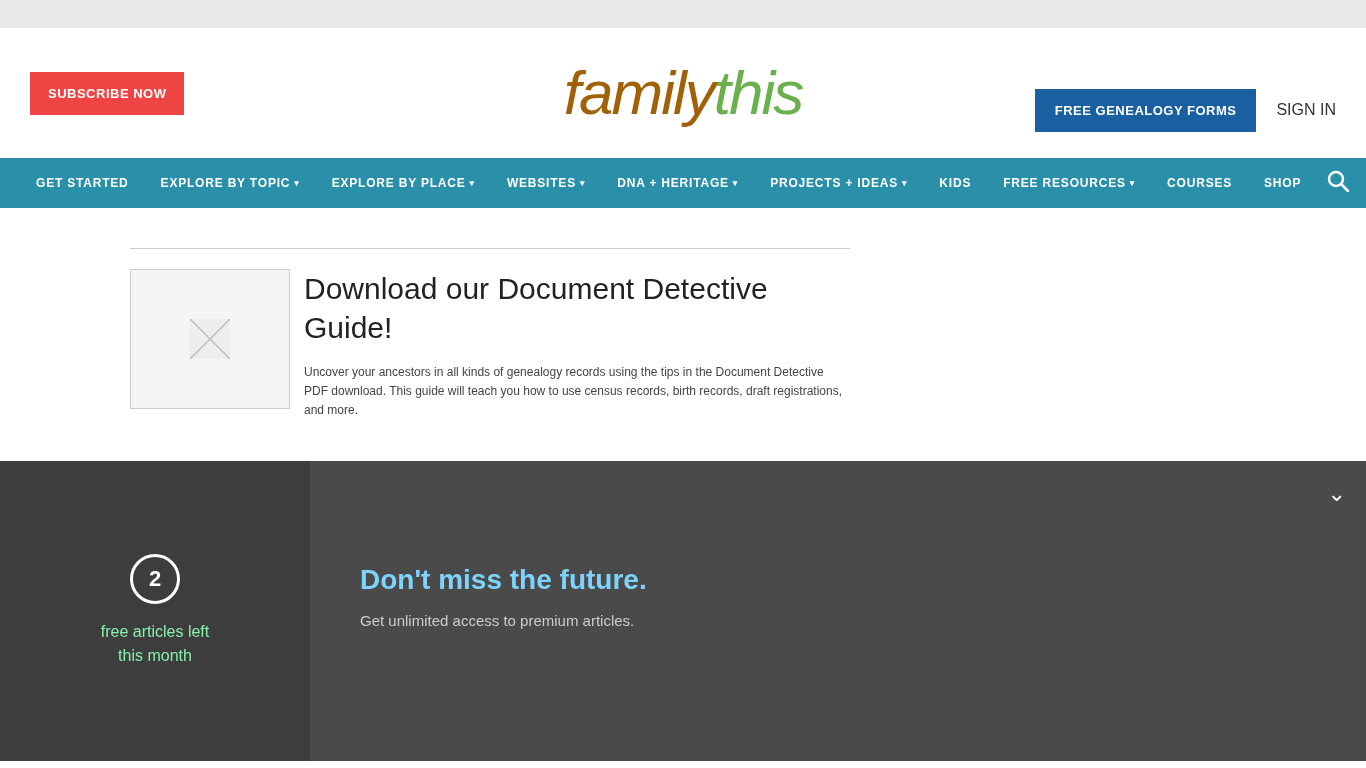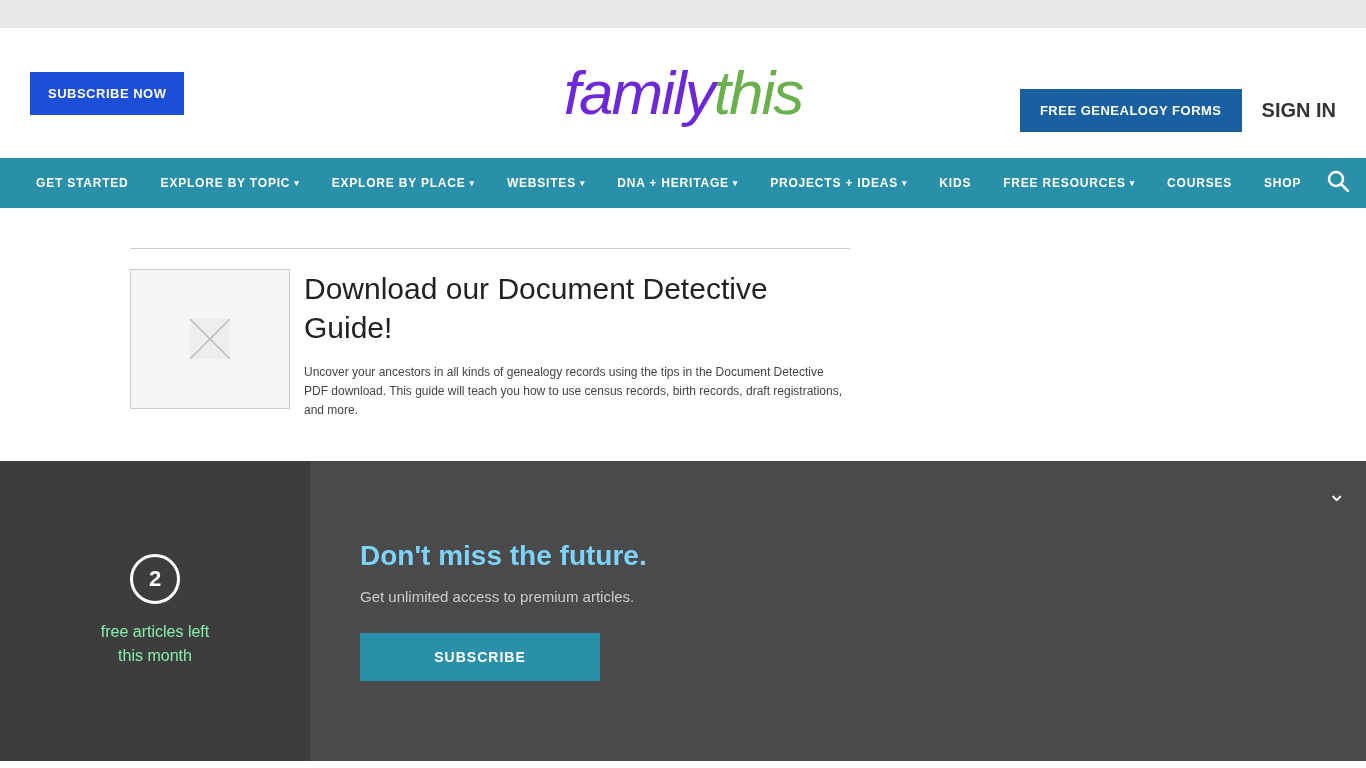--- a/index.html
+++ b/index.html
@@ -21,21 +21,21 @@
       padding: 0 30px;
       position: relative;
     }
 
     .header-left {
       display: flex;
       align-items: center;
     }
 
     .subscribe-btn {
-      background: #1d4ed8;
+      background: #ef4444;
       color: #fff;
       border: none;
       padding: 14px 18px;
       font-size: 13px;
       font-weight: bold;
       cursor: pointer;
       letter-spacing: 0.5px;
     }
 
     .logo-container {
@@ -45,21 +45,21 @@
     }
 
     .logo-text {
       font-size: 62px;
       font-weight: bold;
       letter-spacing: -2px;
       line-height: 1;
     }
 
     .logo-family {
-      color: #6d28d9;
+      color: #a16207;
       font-style: italic;
       font-weight: 400;
     }
 
     .logo-tree {
       color: #6ab04c;
       font-style: italic;
       font-weight: 400;
     }
 
@@ -76,22 +76,22 @@
       border: none;
       padding: 14px 20px;
       font-size: 13px;
       font-weight: bold;
       cursor: pointer;
       letter-spacing: 0.5px;
     }
 
     .sign-in-link {
       color: #333;
-      font-size: 20px;
-      font-weight: bold;
+      font-size: 16px;
+      font-weight: normal;
       text-decoration: none;
       cursor: pointer;
     }
 
     
     .nav-bar {
       background: #2a8fa8;
       height: 50px;
       display: flex;
       align-items: center;
@@ -337,15 +337,14 @@
 <div class="paywall-section">
   <div class="paywall-left">
     <div class="article-count-circle">2</div>
     <div class="articles-left-text">free articles left<br>this month</div>
   </div>
 
   <div class="paywall-right">
     <div class="chevron-down">⌄</div>
     <h2>Don't miss the future.</h2>
     <p>Get unlimited access to premium articles.</p>
-    <button class="subscribe-paywall-btn">SUBSCRIBE</button>
   </div>
 </div>
 
 </body></html>

